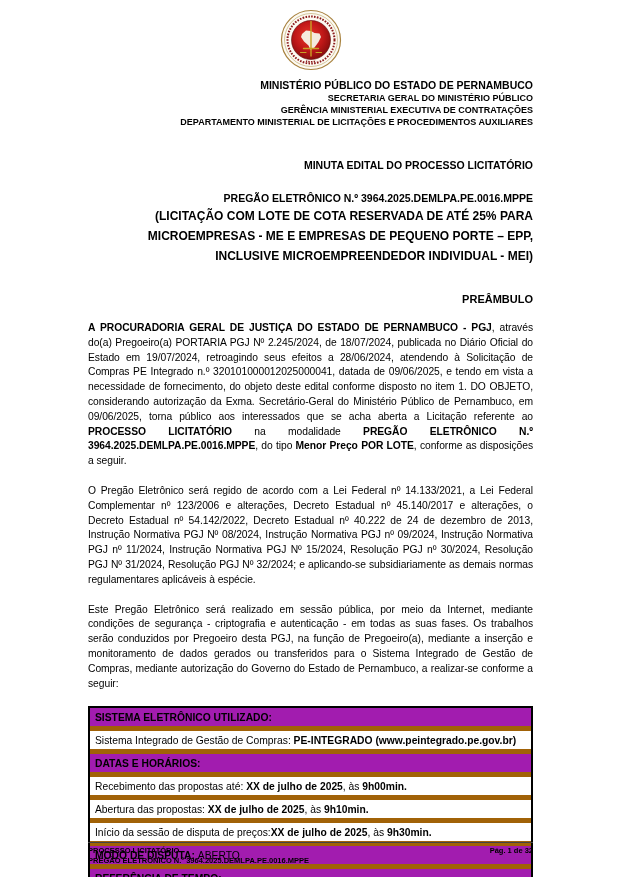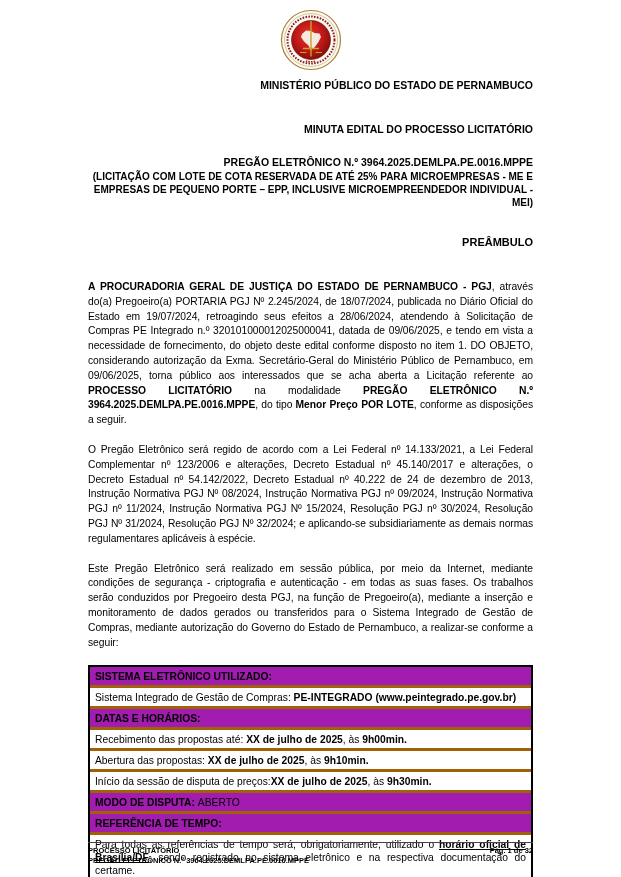--- a/index.html
+++ b/index.html
@@ -12,28 +12,28 @@
   .b{font-weight:bold;}
   .u{text-decoration:underline;}
   
   .logo-wrap{padding-top:9px;text-align:center;height:62px;}
   
   .org-header{margin-top:7px;}
   .org-line-lg{font-size:10.5px;line-height:14px;font-weight:bold;}
   .org-line-sm{font-size:9px;line-height:12px;font-weight:bold;}
   .doc-title{margin-top:30px;font-size:10.5px;line-height:14px;font-weight:bold;}
   .subject-num{margin-top:19px;font-size:10.5px;line-height:14px;font-weight:bold;}
-  .subject-note{margin:1px auto 0;max-width:452px;font-size:10px;line-height:13px;font-weight:bold;}
+  .subject-note{margin:1px auto 0;max-width:452px;font-size:12px;line-height:20px;font-weight:bold;}
   .preamble{margin-top:27px;font-size:11px;font-weight:bold;}
   
-  .bodytext{margin-top:32px;}
+  .bodytext{margin-top:16px;}
   .bodytext p{margin:0 0 15px;font-size:10.3px;line-height:14.8px;text-align:justify;letter-spacing:-0.05px;}
   
   .dtable{border:2px solid #000;margin-top:3px;font-size:10.3px;line-height:13px;}
-  .drow{border-top:3px solid #a16207;padding:2.5px 5px;}
+  .drow{border-top:5px solid #a16207;padding:2.5px 5px;}
   .drow:first-child{border-top:none;}
   .drow.hdr{background:#a21caf;}
   .drow.justify{text-align:justify;}
   
   .footer{
     position:absolute;left:88px;right:88px;bottom:11px;
     border-top:1px solid #444;padding-top:3px;
     display:flex;justify-content:space-between;align-items:flex-start;
     font-size:7.5px;line-height:10px;font-weight:bold;
   }
@@ -66,20 +66,25 @@
       <path d="M26 52 a8 3.4 0 0 0 10 0" fill="none" stroke="#8b1a1a" stroke-width="1.6" stroke-dasharray="1.4 1.1"></path>
     </svg>
   </div>
 
   <div class="content">
 
     <div class="org-header center">
       <div id="org-lines-large">
           <div class="org-line-lg">MINISTÉRIO PÚBLICO DO ESTADO DE PERNAMBUCO</div>
         </div>
+      <div id="org-lines-small">
+          <div class="org-line-sm">SECRETARIA GERAL DO MINISTÉRIO PÚBLICO</div>
+          <div class="org-line-sm">GERÊNCIA MINISTERIAL EXECUTIVA DE CONTRATAÇÕES</div>
+          <div class="org-line-sm">DEPARTAMENTO MINISTERIAL DE LICITAÇÕES E PROCEDIMENTOS AUXILIARES</div>
+        </div>
     </div>
 
     <div class="doc-title center">MINUTA EDITAL DO PROCESSO LICITATÓRIO</div>
 
     <div class="subject-num center">PREGÃO ELETRÔNICO N.º 3964.2025.DEMLPA.PE.0016.MPPE</div>
     <div class="subject-note center">(LICITAÇÃO COM LOTE DE COTA RESERVADA DE ATÉ 25% PARA MICROEMPRESAS - ME E EMPRESAS DE PEQUENO PORTE – EPP, INCLUSIVE MICROEMPREENDEDOR INDIVIDUAL - MEI)</div>
 
     <div class="preamble center">PREÂMBULO</div>
 
     <div class="bodytext">

